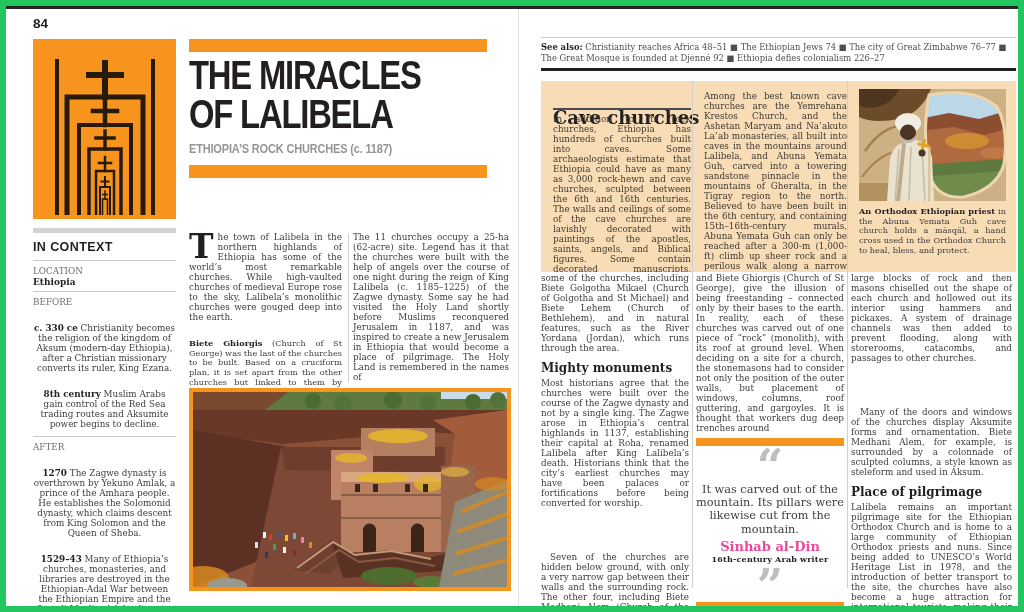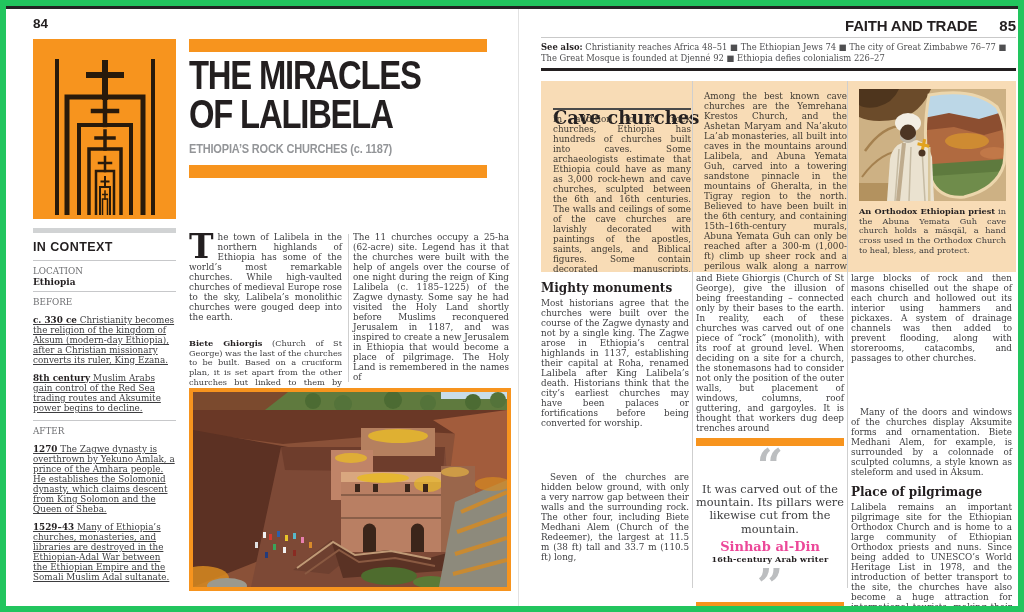--- a/index.html
+++ b/index.html
@@ -32,21 +32,21 @@
   .obar-title2{margin-top:9px;}
 
   
   .ctx{left:27px;top:222px;width:143px;}
   .ctx-bar{height:5px;background:#d1d3d4;margin-bottom:7px;}
   .ctx-h{font-family:"Liberation Sans",sans-serif;font-weight:bold;font-size:12.5px;letter-spacing:.4px;
          color:#231f20;margin:0 0 6px 0;}
   .ctx-rule{height:1px;background:#c7c8ca;margin:4px 0 5px;}
   .ctx-label{font-size:8.8px;color:#6d6e71;margin-bottom:1px;}
   .ctx-loc{font-size:9px;font-weight:bold;color:#231f20;margin-bottom:2px;}
-  .ctx-p{font-size:8.8px;line-height:10px;color:#3d3d3f;margin:8px 0 7px;text-align:left;text-decoration:underline;}
+  .ctx-p{font-size:8.8px;line-height:10px;color:#3d3d3f;margin:16px 0 7px;text-align:center;}
   .ctx-lead{font-weight:bold;color:#231f20;}
 
   
   .body-p{font-size:8.8px;line-height:10px;text-align:justify;color:#3d3d3f;margin:0;}
   .indent{text-indent:9px;margin-top:44px;}
   .body-h{font-weight:bold;font-size:12px;color:#231f20;margin:8px 0 3px;}
   .col-a{left:183px;top:226px;width:153px;}
   .col-b{left:347px;top:226px;width:156px;}
   .vrule{width:1px;background:#cfcfcf;}
   .dropcap{float:left;font-weight:bold;font-size:33px;line-height:26px;padding:2px 4px 0 0;color:#231f20;}
@@ -80,24 +80,20 @@
 </style>
 </head>
 <body>
 
 <div class="spread">
   <div class="abs top-edge"></div>
   <div class="abs gutter"></div>
 
   <div class="abs pagenum" style="left:27px;top:10px;">84</div>
 
-  <div class="abs hdr-row">
-    <span class="section-header">FAITH AND TRADE</span>
-    <span class="pagenum" style="font-size:15px;">85</span>
-  </div>
   <div class="abs hdr-rule"></div>
   <div class="abs see-also"><b>See also:</b><span> Christianity reaches Africa 48–51  ■  The Ethiopian Jews 74  ■  The city of Great Zimbabwe 76–77  ■  The Great Mosque is founded at Djenné 92  ■  Ethiopia defies colonialism 226–27</span></div>
   <div class="abs blk-rule"></div>
 
   <div class="abs icon-square">
     <span>
       <svg width="116" height="158" viewBox="0 0 116 158" fill="none" stroke="#281a0b" stroke-linecap="square">
         <path d="M10 4 V158" stroke-width="4"></path>
           <path d="M106 4 V158" stroke-width="4"></path>
         <path d="M20 158 V40 H96 V158" stroke-width="5"></path>
@@ -273,20 +269,21 @@
         <circle cx="63" cy="64" r="3.5" fill="#4c3523"></circle>
       </svg>
     </figure>
     <p class="cave-cap caption-p" style="margin-top:0;"><span class="caption-lead">An Orthodox Ethiopian priest</span><span> in the Abuna Yemata Guh cave church holds a mäsqäl, a hand cross used in the Orthodox Church to heal, bless, and protect.</span></p>
   </section>
 
   <div class="abs vrule" style="left:686px;top:75px;height:507px;"></div>
   <div class="abs vrule" style="left:841px;top:75px;height:507px;"></div>
 
   <div class="abs col-c">
+    <p class="body-p">some of the churches, including Biete Golgotha Mikael (Church of Golgotha and St Michael) and Biete Lehem (Church of Bethlehem), and in natural features, such as the River Yordana (Jordan), which runs through the area.</p>
     <h4 class="body-h">Mighty monuments</h4>
     <p class="body-p">Most historians agree that the churches were built over the course of the Zagwe dynasty and not by a single king. The Zagwe arose in Ethiopia’s central highlands in 1137, establishing their capital at Roha, renamed Lalibela after King Lalibela’s death. Historians think that the city’s earliest churches may have been palaces or fortifications before being converted for worship.</p>
     <p class="body-p indent">Seven of the churches are hidden below ground, with only a very narrow gap between their walls and the surrounding rock. The other four, including Biete Medhani Alem (Church of the Redeemer), the largest at 11.5 m (38 ft) tall and 33.7 m (110.5 ft) long,</p>
   </div>
 
   <div class="abs col-d">
     <p class="body-p">and Biete Ghiorgis (Church of St George), give the illusion of being freestanding – connected only by their bases to the earth. In reality, each of these churches was carved out of one piece of “rock” (monolith), with its roof at ground level. When deciding on a site for a church, the stonemasons had to consider not only the position of the outer walls, but placement of windows, columns, roof guttering, and gargoyles. It is thought that workers dug deep trenches around</p>
     <div class="obar" style="margin-top:5px;"></div>
     <div class="quote">
       <div class="q-mark">“</div>

